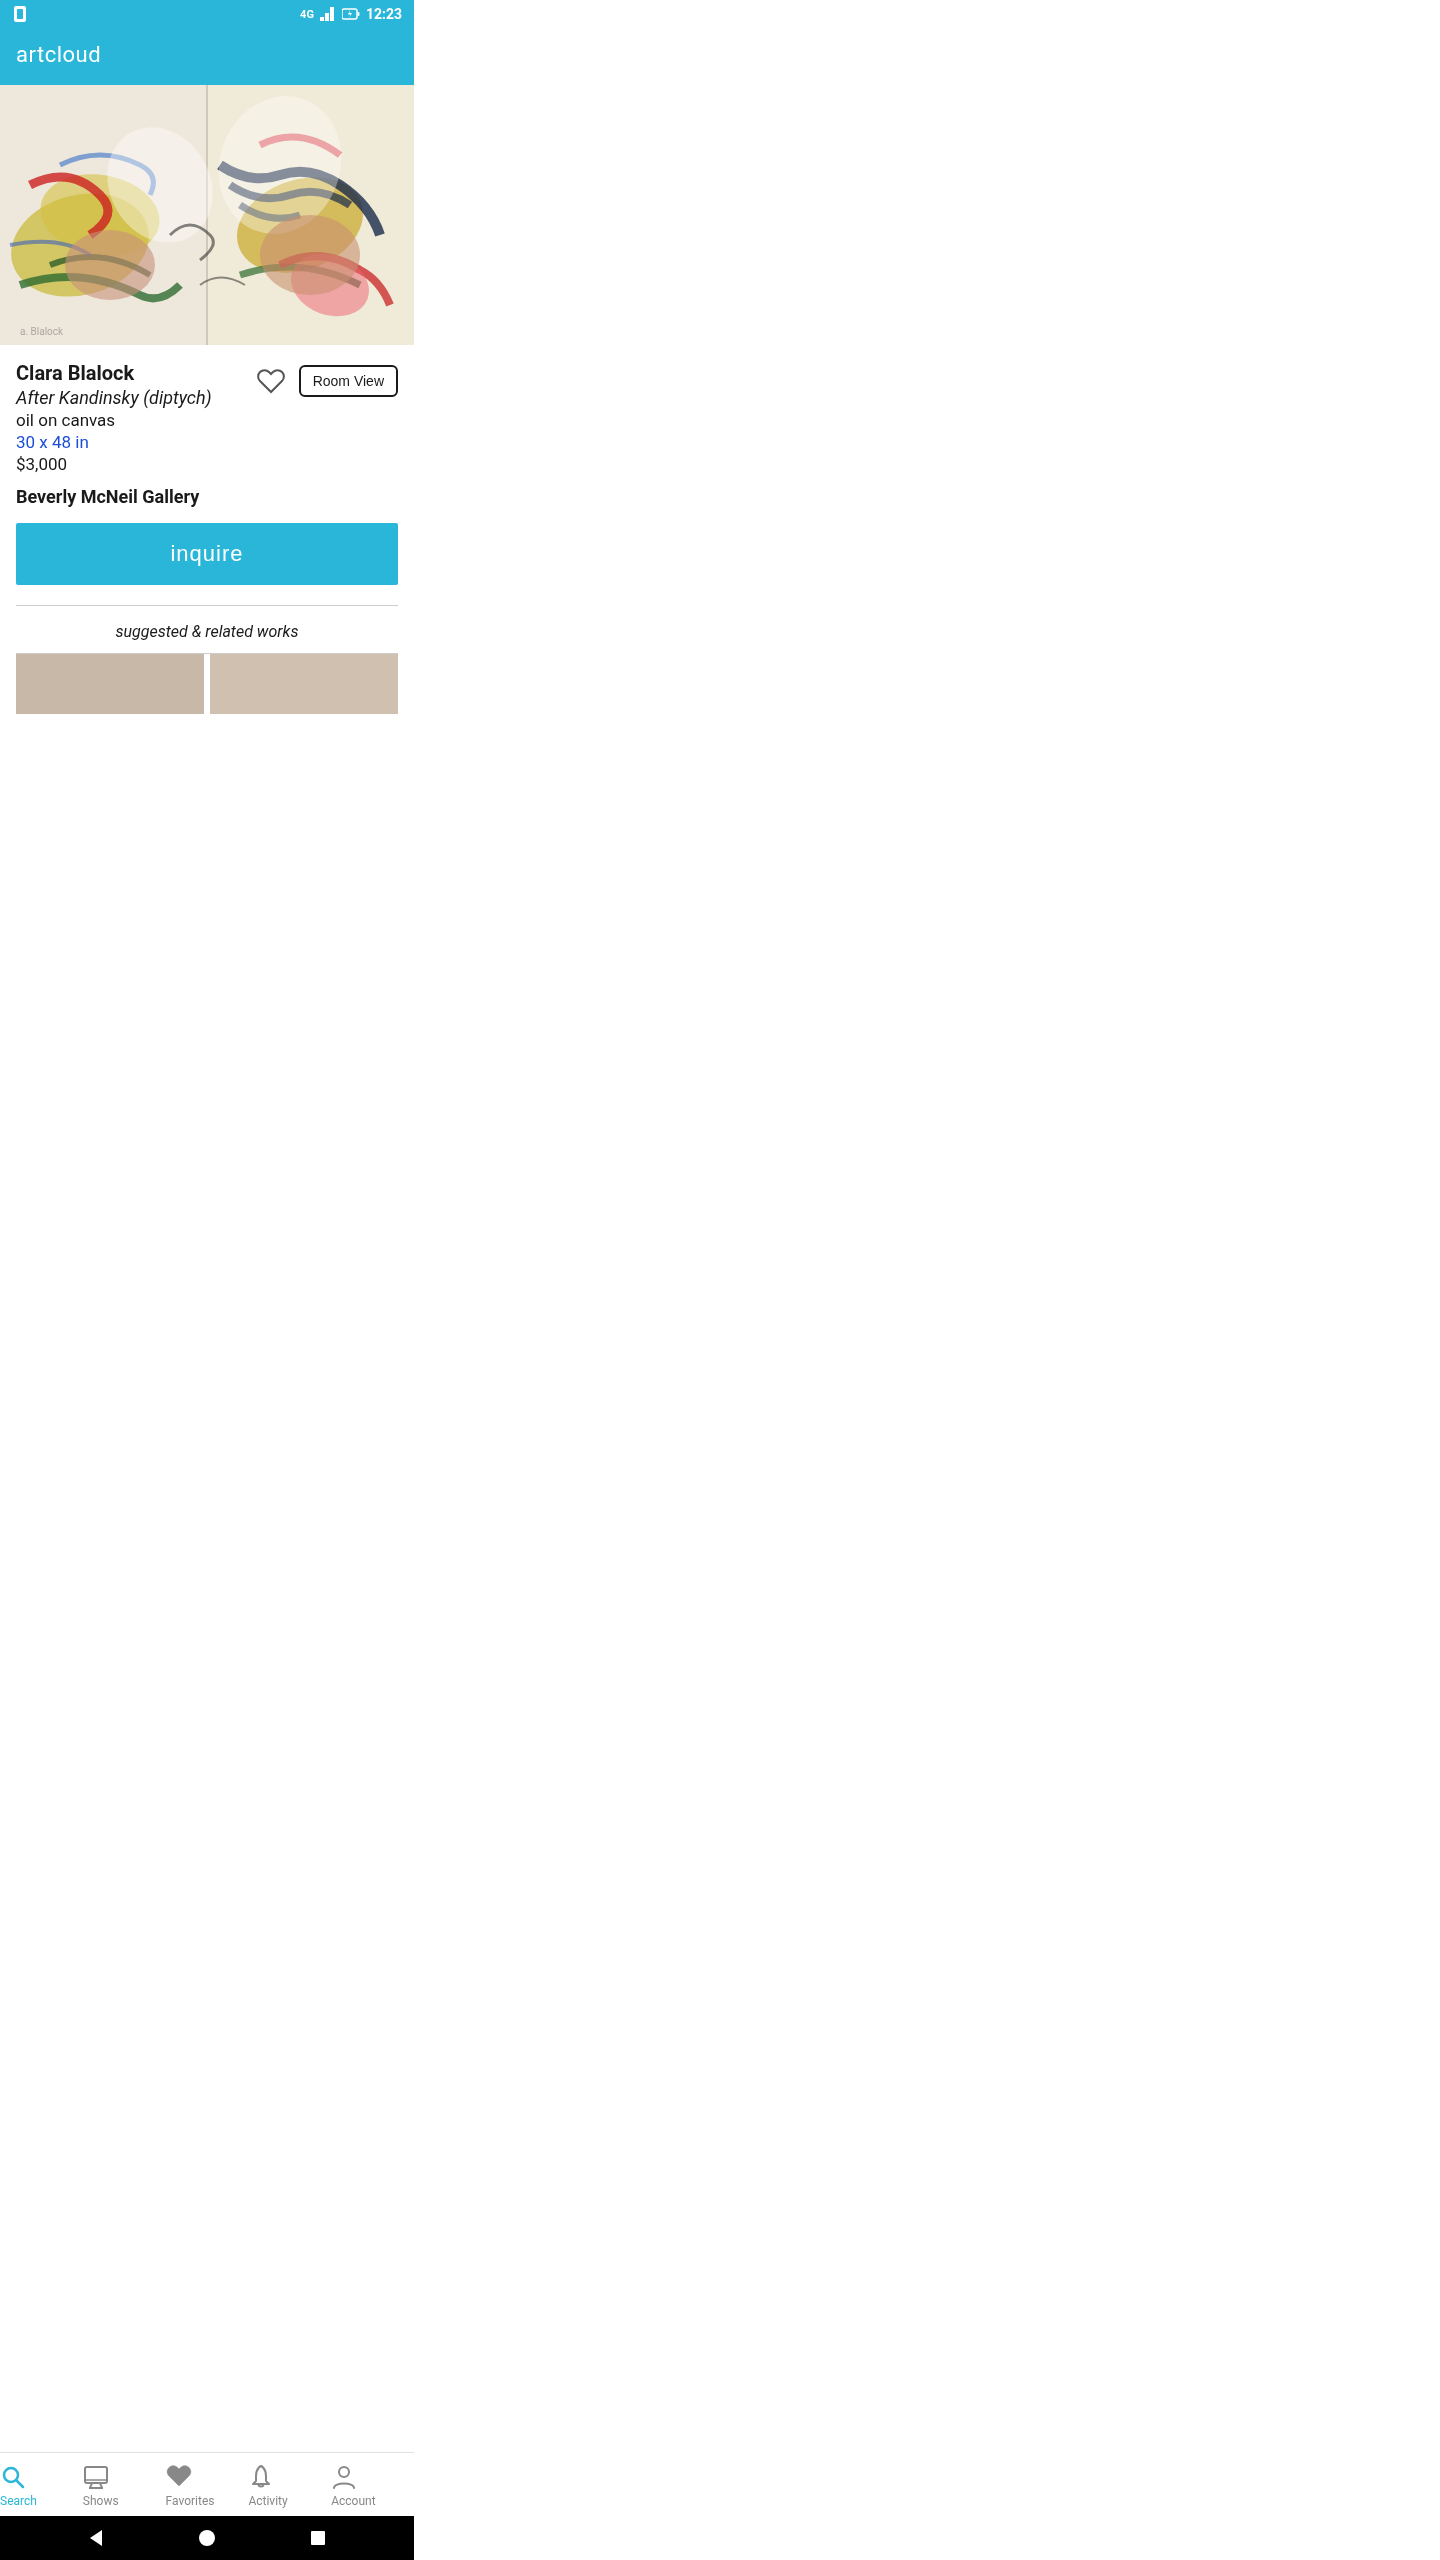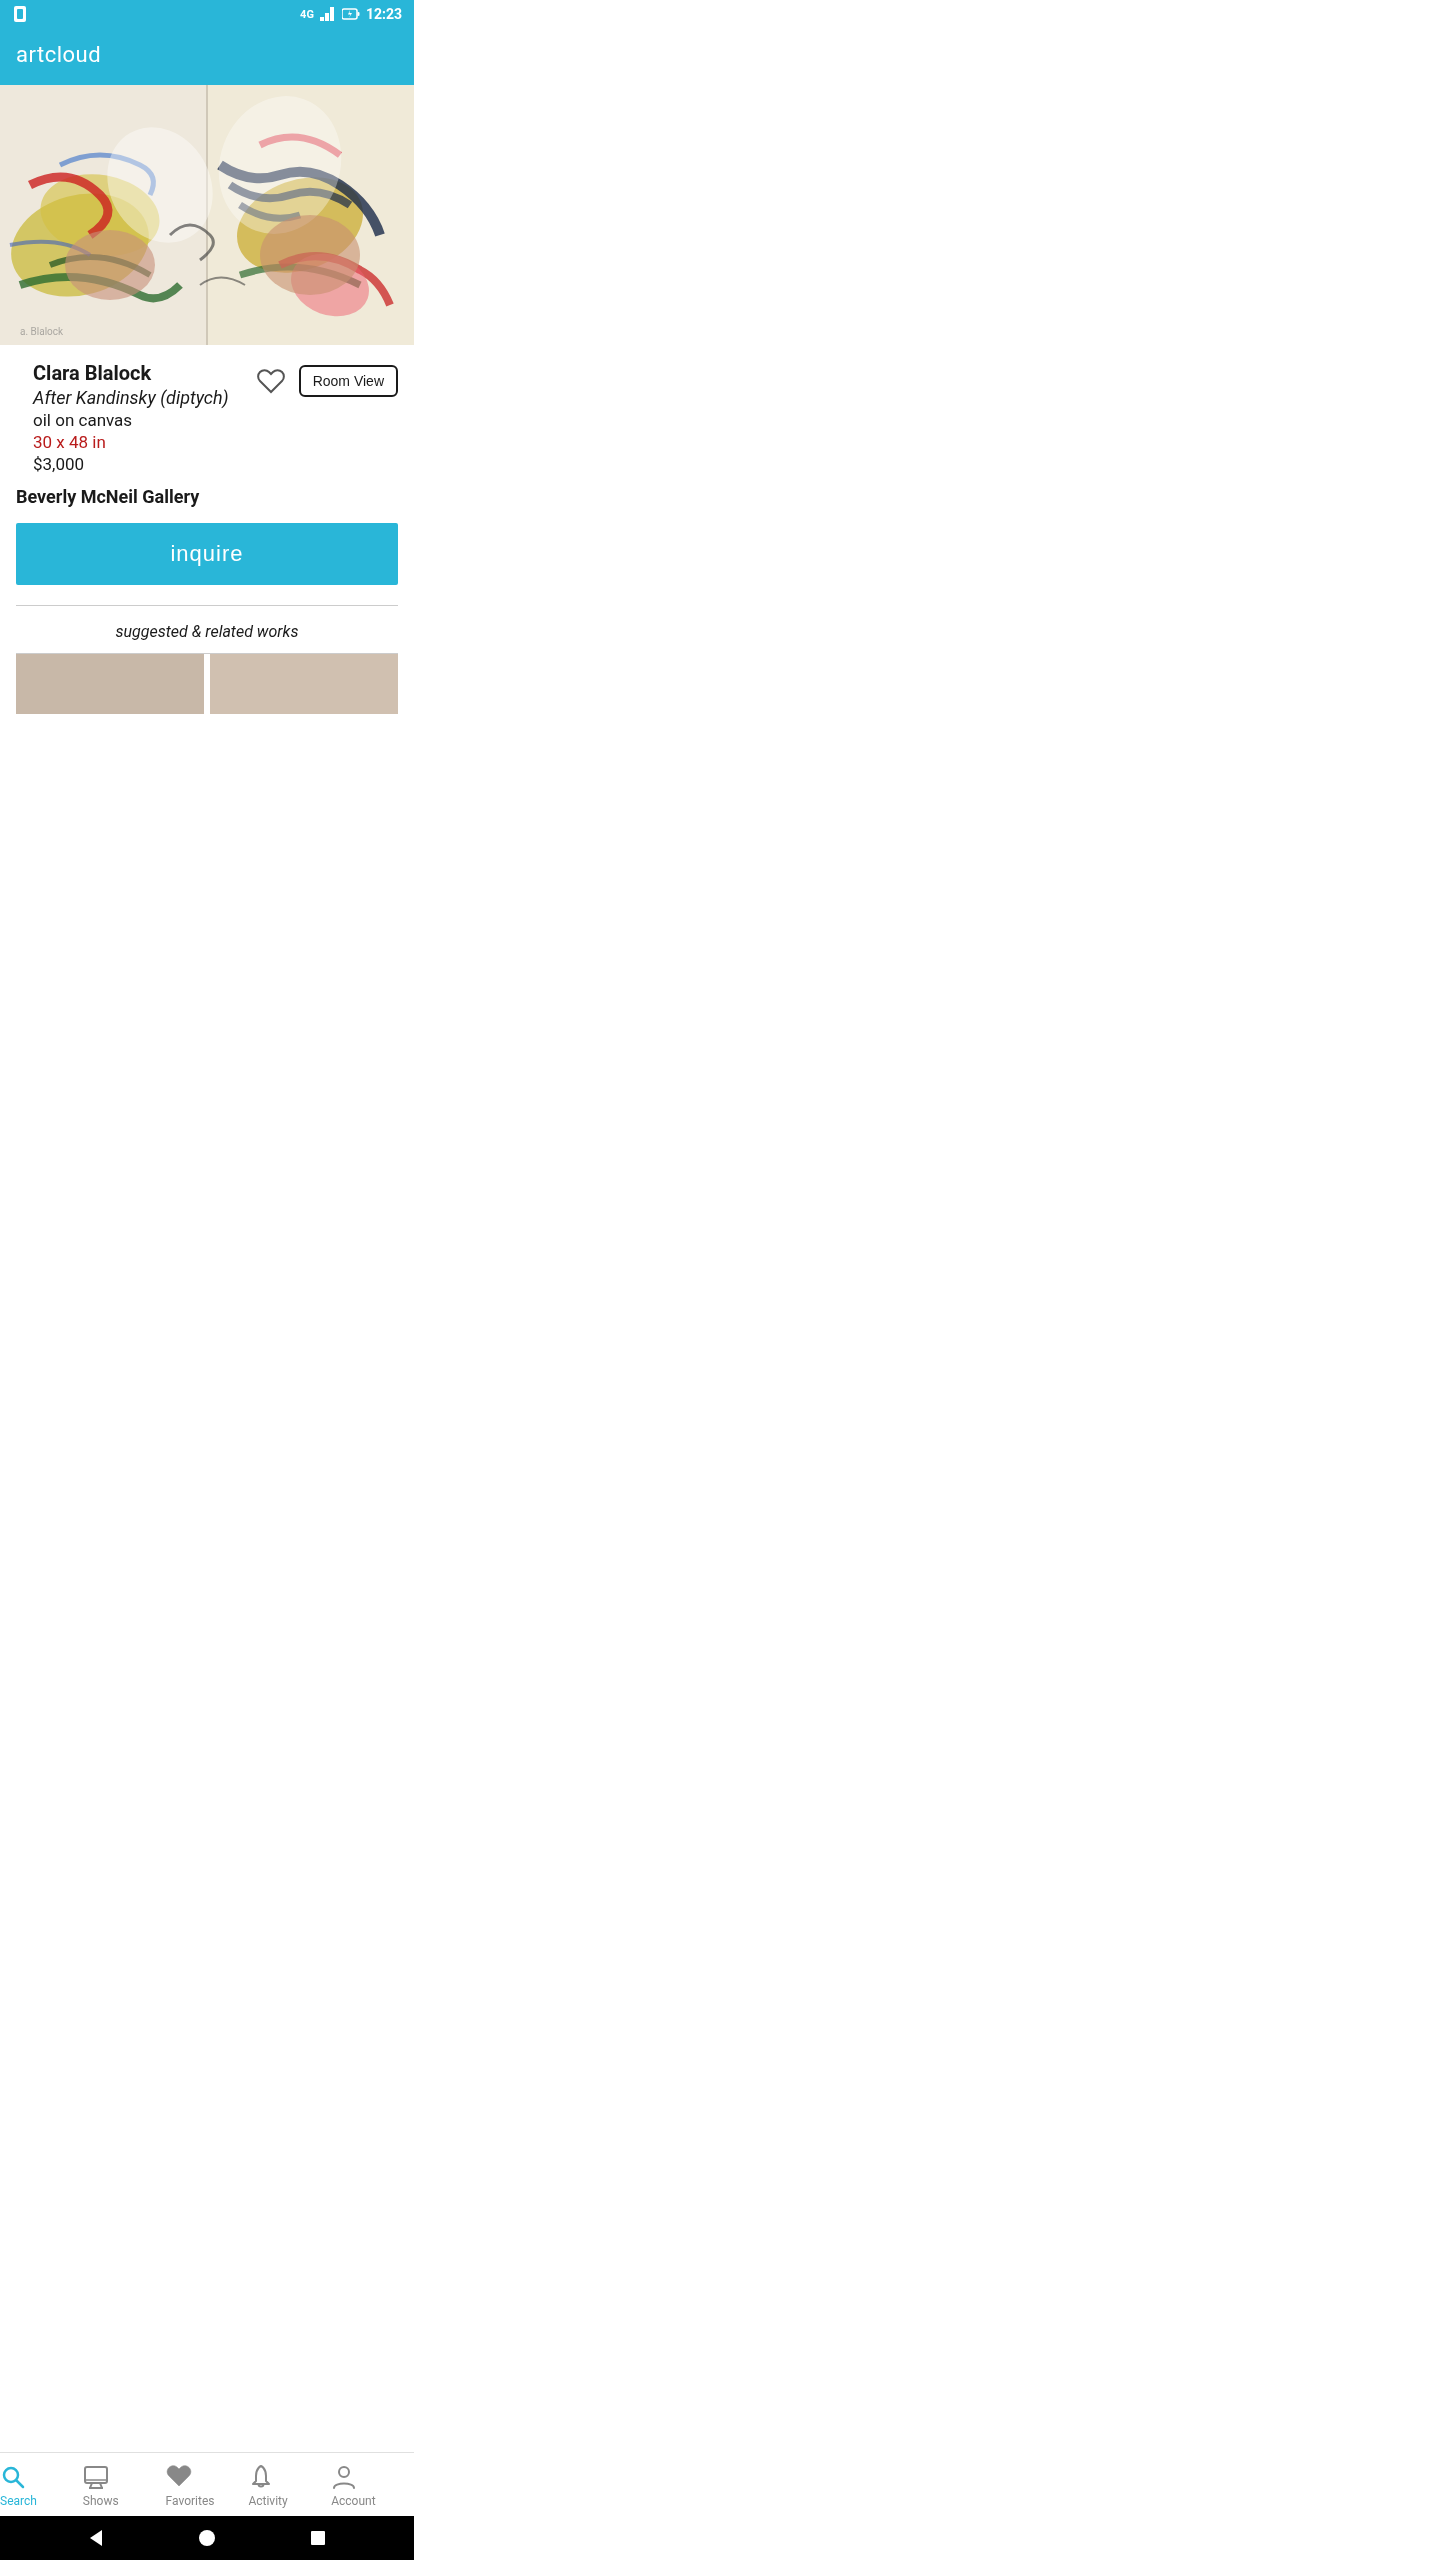--- a/index.html
+++ b/index.html
@@ -76,21 +76,20 @@
     
     .artwork-info {
       padding: 16px 16px 0 16px;
       position: relative;
     }
 
     .artwork-title-row {
       display: flex;
       align-items: flex-start;
       justify-content: space-between;
-      margin-left: 17px;
     }
 
     .artwork-text {
       flex: 1;
     }
 
     .artist-name {
       font-size: 20px;
       font-weight: 700;
       color: #1a1a1a;
@@ -105,21 +104,21 @@
     }
 
     .artwork-medium {
       font-size: 17px;
       color: #1a1a1a;
       margin-bottom: 2px;
     }
 
     .artwork-dimensions {
       font-size: 17px;
-      color: #b91c1c;
+      color: #1d4ed8;
       margin-bottom: 2px;
     }
 
     .artwork-price {
       font-size: 17px;
       color: #1a1a1a;
       margin-bottom: 12px;
     }
 
     .artwork-actions {

